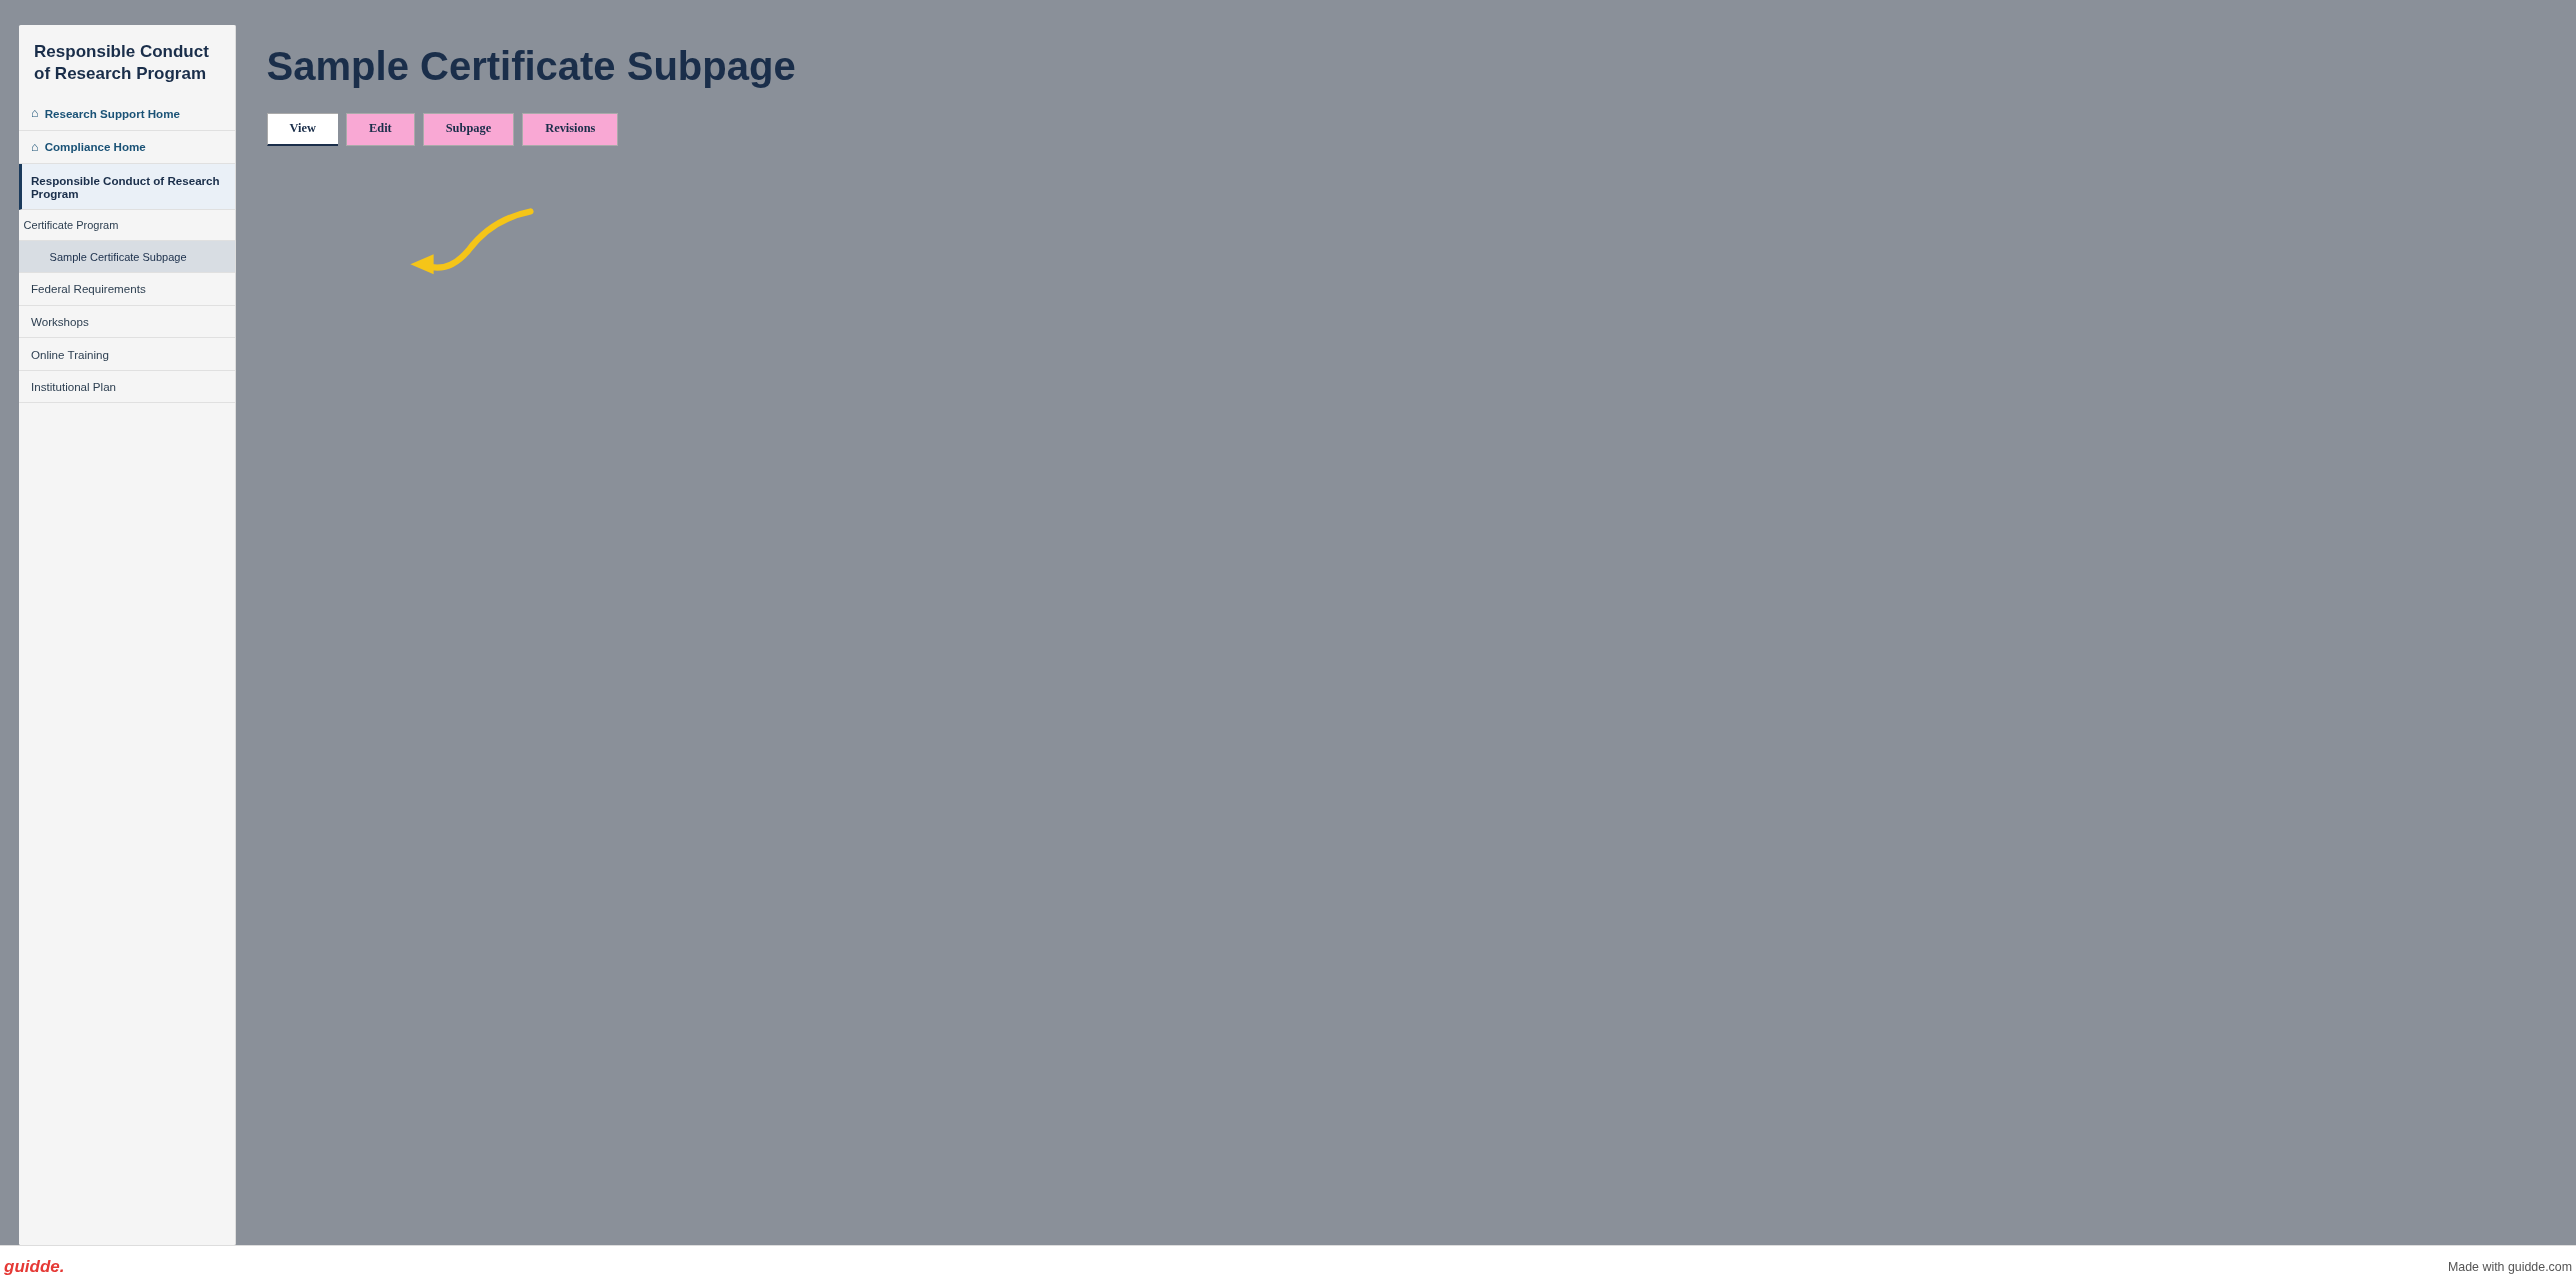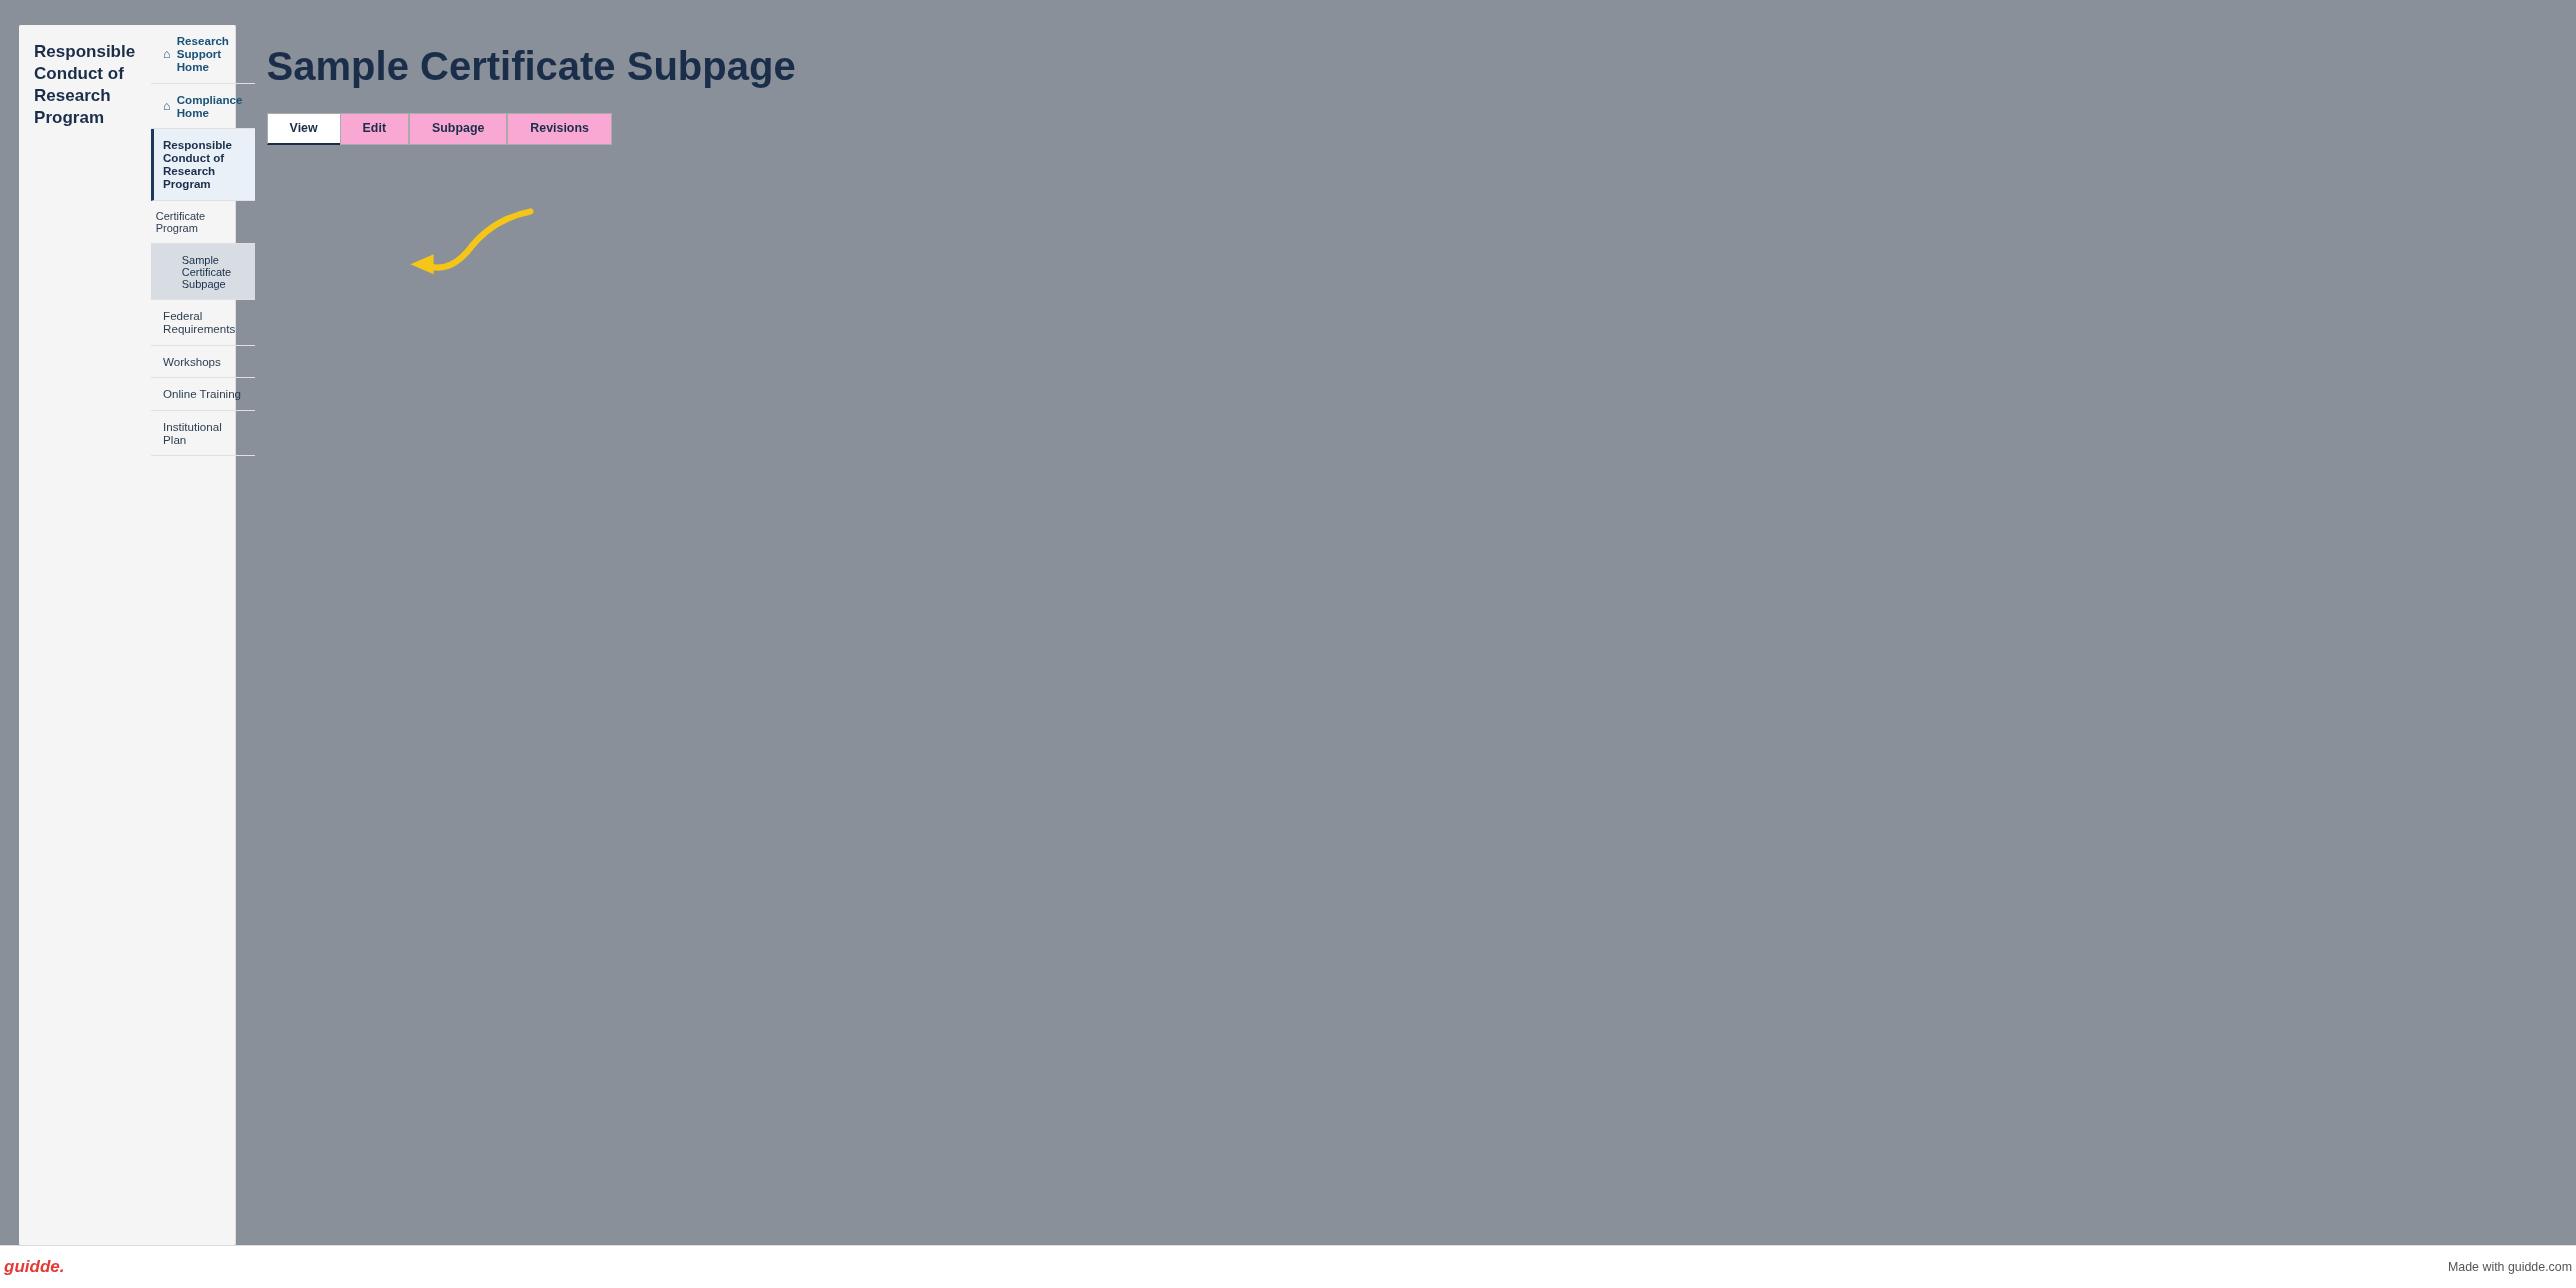--- a/index.html
+++ b/index.html
@@ -17,21 +17,21 @@
       padding: 25px 0 0 0;
     }
 
     
     .sidebar {
       width: 217px;
       min-width: 217px;
       background: #f5f5f5;
       border-right: 0.8px solid #ddd;
       display: flex;
-      flex-direction: row;
+      flex-direction: column;
       padding: 0;
       margin-left: 18.6px;
       border-radius: 1.6px;
     }
 
     .sidebar-title {
       color: #1a2e4a;
       font-size: 17px;
       font-weight: bold;
       padding: 15.5px 15.5px 12.4px 15.5px;
@@ -109,22 +109,23 @@
     .page-title {
       font-size: 40px;
       font-weight: bold;
       color: #1a2e4a;
       margin-bottom: 25px;
       line-height: 1.1;
     }
 
     .action-tabs {
       display: flex;
-      gap: 0;
+      gap: 8px;
       margin-bottom: 31px;
+      font-family: Liberation Serif, serif;
     }
 
     .action-tab {
       padding: 7.8px 22px;
       border: 0.8px solid #aaa;
       background: #f9a8d4;
       color: #1a2e4a;
       font-size: 12.4px;
       font-weight: 600;
       cursor: pointer;

